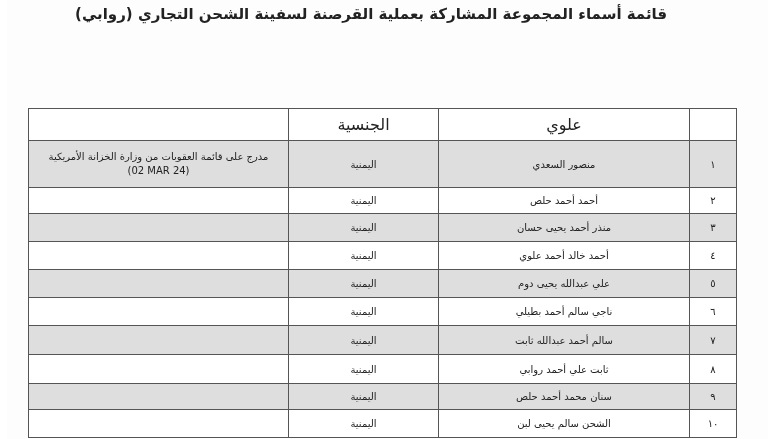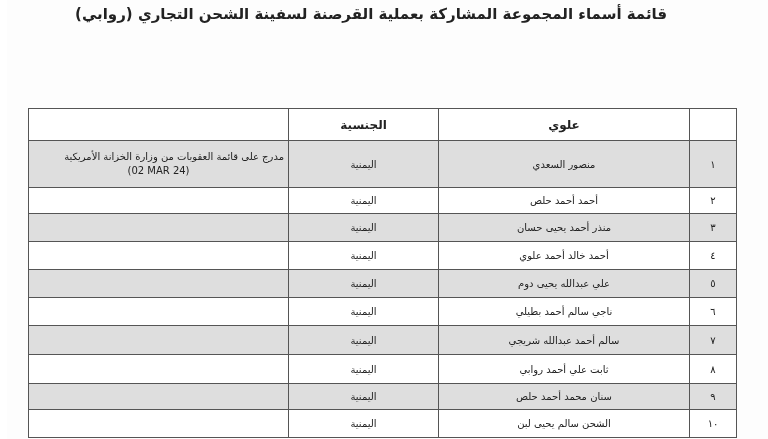--- a/index.html
+++ b/index.html
@@ -46,39 +46,39 @@
       text-align: center;
       vertical-align: middle;
       padding: 0 4px;
       font-size: 10px;
       color: #222;
       font-family: "DejaVu Sans", sans-serif;
       overflow: hidden;
       white-space: nowrap;
     }
     table.list th {
-      font-size: 12px;
-      font-weight: bold;
+      font-size: 16px;
+      font-weight: normal;
       height: 31px;
       background: #ffffff;
     }
     col.c-num { width: 47px; }
     col.c-name { width: 251px; }
     col.c-nat { width: 150px; }
     col.c-note { width: 260px; }
     tr.gray td { background: #dedede; }
     tr.white td { background: #ffffff; }
     td.num { font-size: 10px; }
     td.note {
       color: #b8322a;
       font-size: 9.5px;
       line-height: 14px;
       white-space: normal;
     }
-    .note-line { display: block; text-align: right; }
+    .note-line { display: block; }
     .note-date { display: block; direction: ltr; }
   </style>
 </head>
 <body>
 
 <div class="page">
   <div class="title">قائمة أسماء المجموعة المشاركة بعملية القرصنة لسفينة الشحن التجاري (روابي)</div>
 
   <table class="list">
     <colgroup>
@@ -130,21 +130,21 @@
         <td></td>
       </tr>
       <tr class="white" style="height:28px">
         <td class="num">٦</td>
         <td>ناجي سالم أحمد بطيلي</td>
         <td>اليمنية</td>
         <td></td>
       </tr>
       <tr class="gray" style="height:29px">
         <td class="num">٧</td>
-        <td>سالم أحمد عبدالله شريجي</td>
+        <td>سالم أحمد عبدالله ثابت</td>
         <td>اليمنية</td>
         <td></td>
       </tr>
       <tr class="white" style="height:29px">
         <td class="num">٨</td>
         <td>ثابت علي أحمد روابي</td>
         <td>اليمنية</td>
         <td></td>
       </tr>
       <tr class="gray" style="height:26px">

